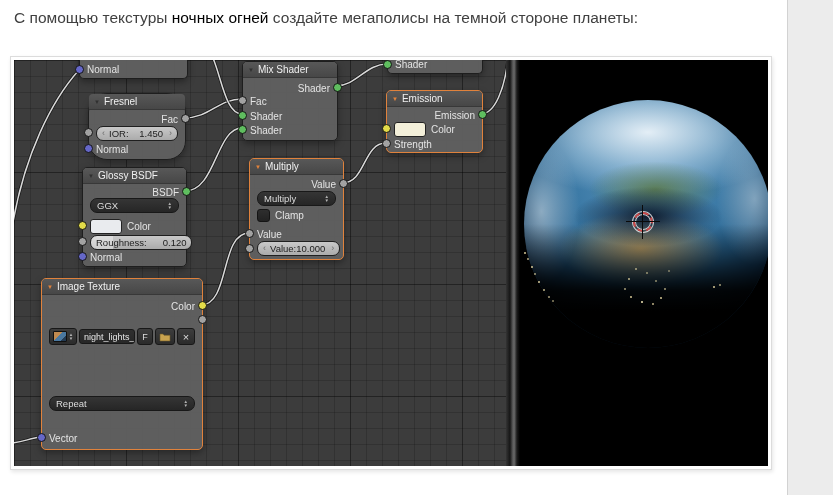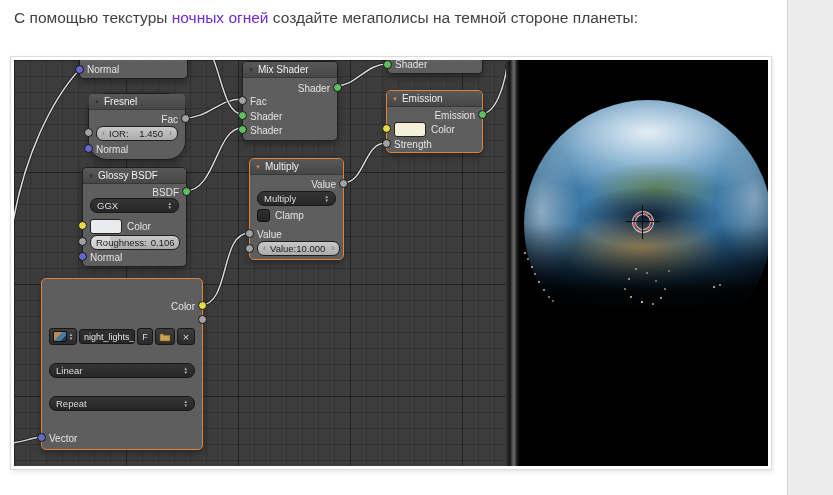--- a/index.html
+++ b/index.html
@@ -1,21 +1,21 @@
 <!DOCTYPE html>
 <html><head>
 <meta charset="utf-8">
 <style>
   html,body{margin:0;padding:0;}
   body{width:833px;height:495px;background:#ffffff;position:relative;overflow:hidden;
        font-family:"Liberation Sans", sans-serif;}
 
   
   .para{position:absolute;left:14px;top:7px;font-size:15.5px;line-height:22px;color:#404040;}
-  .para a{color:#6d28d9;text-decoration:none;cursor:pointer;}
+  .para a{color:#000000;text-decoration:none;cursor:pointer;}
   .gutter{position:absolute;left:787px;top:0;width:46px;height:495px;background:#ececec;border-left:1px solid #d2d2d2;}
 
   .figure{position:absolute;left:10px;top:56px;background:#fff;border:1px solid #dcdcdc;padding:3px;
           box-shadow:1px 2px 4px rgba(0,0,0,.10);}
   .shot{position:relative;width:754px;height:406px;overflow:hidden;background:#000;}
 
   
   .editor{position:absolute;left:0;top:0;width:492px;height:440px;background-color:#3c3c3c;
     background-image:
       linear-gradient(rgba(0,0,0,.30) 1px, transparent 1px),
@@ -45,21 +45,21 @@
   .sock.l{left:-5px;} .sock.r{right:-5px;}
   .sk-val{background:#a2a2a2;} .sk-shd{background:#5fbe5f;} .sk-col{background:#e3dc49;} .sk-vec{background:#6567c8;}
 
   .dd{flex:1;height:13px;background:linear-gradient(#353535,#262626);border:1px solid #181818;border-radius:7px;
       display:flex;align-items:center;padding:0 6px;color:#dcdcdc;font-size:9.5px;cursor:pointer;}
   .dd .arrows{margin-left:auto;display:flex;flex-direction:column;align-items:center;line-height:4px;font-size:4.5px;color:#b5b5b5;}
   .pill{flex:1;height:13px;border-radius:7px;border:1px solid #1f1f1f;color:#1d1d1d;font-size:9.5px;
         background:linear-gradient(#c9c9c9,#ababab);display:flex;align-items:center;padding:0 5px;cursor:ew-resize;}
   .pill .sa{color:#6d6d6d;font-size:9px;line-height:1;}
   .pill .lab{margin-left:4px;} .pill .val{margin-left:auto;margin-right:6px;}
-  .pill.center{justify-content:center;gap:4px;}
+  .pill.center{justify-content:center;gap:16px;}
   .pill.fill22{background:linear-gradient(90deg,rgba(255,255,255,.40) 0 22%,rgba(255,255,255,0) 22%),linear-gradient(#c9c9c9,#ababab);}
   .swatch{width:30px;height:13px;border-radius:3px;border:1px solid #222;cursor:pointer;}
   .sw-white{background:#e9ebee;} .sw-cream{background:#f3efd9;}
   .checkbox{width:11px;height:11px;border-radius:3px;background:linear-gradient(#2e2e2e,#222);
             border:1px solid #141414;cursor:pointer;}
 
   .fbtn{height:15px;background:linear-gradient(#3d3d3d,#2b2b2b);border:1px solid #181818;border-radius:3px;
         color:#ddd;display:flex;align-items:center;justify-content:center;font-size:9px;cursor:pointer;}
   .fname{flex:1;height:15px;box-sizing:border-box;background:linear-gradient(#2f2f2f,#272727);border:1px solid #181818;
          border-radius:3px;color:#e6e6e6;font-size:9px;display:flex;align-items:center;padding:0 4px;
@@ -186,21 +186,21 @@
             </div>
       </div>
       <div class="nrow" style="top:52px;">
         <span class="swatch sw-white"></span>
             <span>Color</span>
       </div>
       <span class="sock l sk-col" style="top:53px;"></span>
       <div class="nrow" style="top:68px;">
         <div class="pill center fill22">
               <span>Roughness:</span>
-              <span>0.106</span>
+              <span>0.120</span>
             </div>
       </div>
       <span class="sock l sk-val" style="top:69px;"></span>
       <div class="nrow" style="top:83px;">
             <span>Normal</span>
           </div>
       <span class="sock l sk-vec" style="top:84px;"></span>
     </div>
 
     <div class="node" style="left:228px;top:1px;width:94px;height:78px;">
@@ -277,20 +277,24 @@
             <span>Color</span>
       </div>
       <span class="sock l sk-col" style="top:33px;"></span>
       <div class="nrow" style="top:47px;">
             <span>Strength</span>
           </div>
       <span class="sock l sk-val" style="top:48px;"></span>
     </div>
 
     <div class="node sel" style="left:27px;top:218px;width:160px;height:170px;">
+      <div class="nhead">
+            <span class="tri">▼</span>
+            <span>Image Texture</span>
+          </div>
       <div class="nrow right" style="top:21px;">
             <span>Color</span>
           </div>
       <span class="sock r sk-col" style="top:22px;"></span>
       <span class="sock r sk-val" style="top:36px;"></span>
 
       <div class="nrow" style="top:50px;height:15px;gap:2px;">
         <div class="fbtn" style="width:26px;">
           <span class="thumb"></span>
           <span class="stepcol">
@@ -303,29 +307,20 @@
         <div class="fbtn" style="width:18px;">
           <svg width="12" height="10" viewBox="0 0 12 10">
                 <path d="M1 2 h3 l1 1.2 h6 v5.8 h-10 z" fill="#c9a34f" stroke="#6f5a2a" stroke-width="0.6"></path>
               </svg>
         </div>
         <div class="fbtn" style="width:16px;font-size:11px;">
               <span>×</span>
             </div>
       </div>
 
-      <div class="nrow" style="top:85px;">
-        <div class="dd">
-              <span>Linear</span>
-              <span class="arrows">
-                <span>▲</span>
-                <span>▼</span>
-              </span>
-            </div>
-      </div>
       <div class="nrow" style="top:118px;">
         <div class="dd">
               <span>Repeat</span>
               <span class="arrows">
                 <span>▲</span>
                 <span>▼</span>
               </span>
             </div>
       </div>
       <div class="nrow" style="top:153px;">

